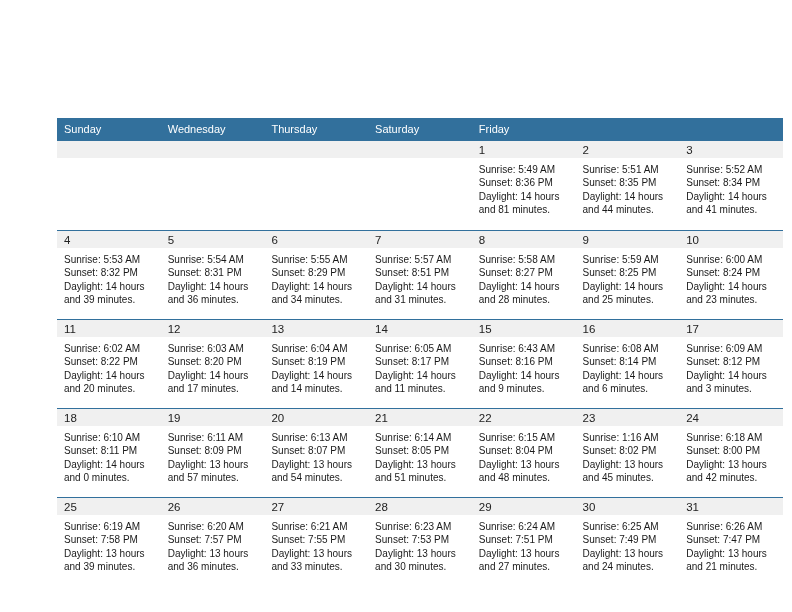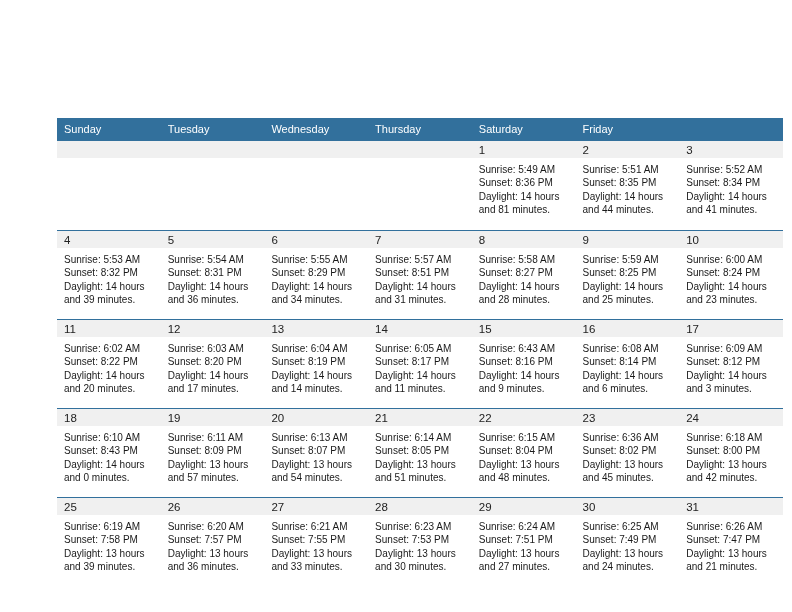--- a/index.html
+++ b/index.html
@@ -101,21 +101,20 @@
 </style>
 </head>
 <body>
 
 <div class="page">
 
 
   <div class="calendar">
     <div class="dow-row">
       <div class="dow">Sunday</div>
-      <div class="dow">Tuesday</div>
       <div class="dow">Wednesday</div>
       <div class="dow">Thursday</div>
       <div class="dow">Saturday</div>
       <div class="dow">Friday</div>
     </div>
     <div id="weeks-container">
         <div class="week first">
           <div class="cell empty">
             <div class="cell-band"></div>
             <div class="daynum"></div>
@@ -306,21 +305,21 @@
               <div>and 3 minutes.</div>
             </div>
           </div>
         </div>
         <div class="week">
           <div class="cell">
             <div class="cell-band"></div>
             <div class="daynum">18</div>
             <div class="cell-body">
               <div>Sunrise: 6:10 AM</div>
-              <div>Sunset: 8:43 PM</div>
+              <div>Sunset: 8:11 PM</div>
               <div>Daylight: 14 hours</div>
               <div>and 0 minutes.</div>
             </div>
           </div>
           <div class="cell">
             <div class="cell-band"></div>
             <div class="daynum">19</div>
             <div class="cell-body">
               <div>Sunrise: 6:11 AM</div>
               <div>Sunset: 8:09 PM</div>
@@ -355,21 +354,21 @@
               <div>Sunrise: 6:15 AM</div>
               <div>Sunset: 8:04 PM</div>
               <div>Daylight: 13 hours</div>
               <div>and 48 minutes.</div>
             </div>
           </div>
           <div class="cell">
             <div class="cell-band"></div>
             <div class="daynum">23</div>
             <div class="cell-body">
-              <div>Sunrise: 6:36 AM</div>
+              <div>Sunrise: 1:16 AM</div>
               <div>Sunset: 8:02 PM</div>
               <div>Daylight: 13 hours</div>
               <div>and 45 minutes.</div>
             </div>
           </div>
           <div class="cell">
             <div class="cell-band"></div>
             <div class="daynum">24</div>
             <div class="cell-body">
               <div>Sunrise: 6:18 AM</div>

